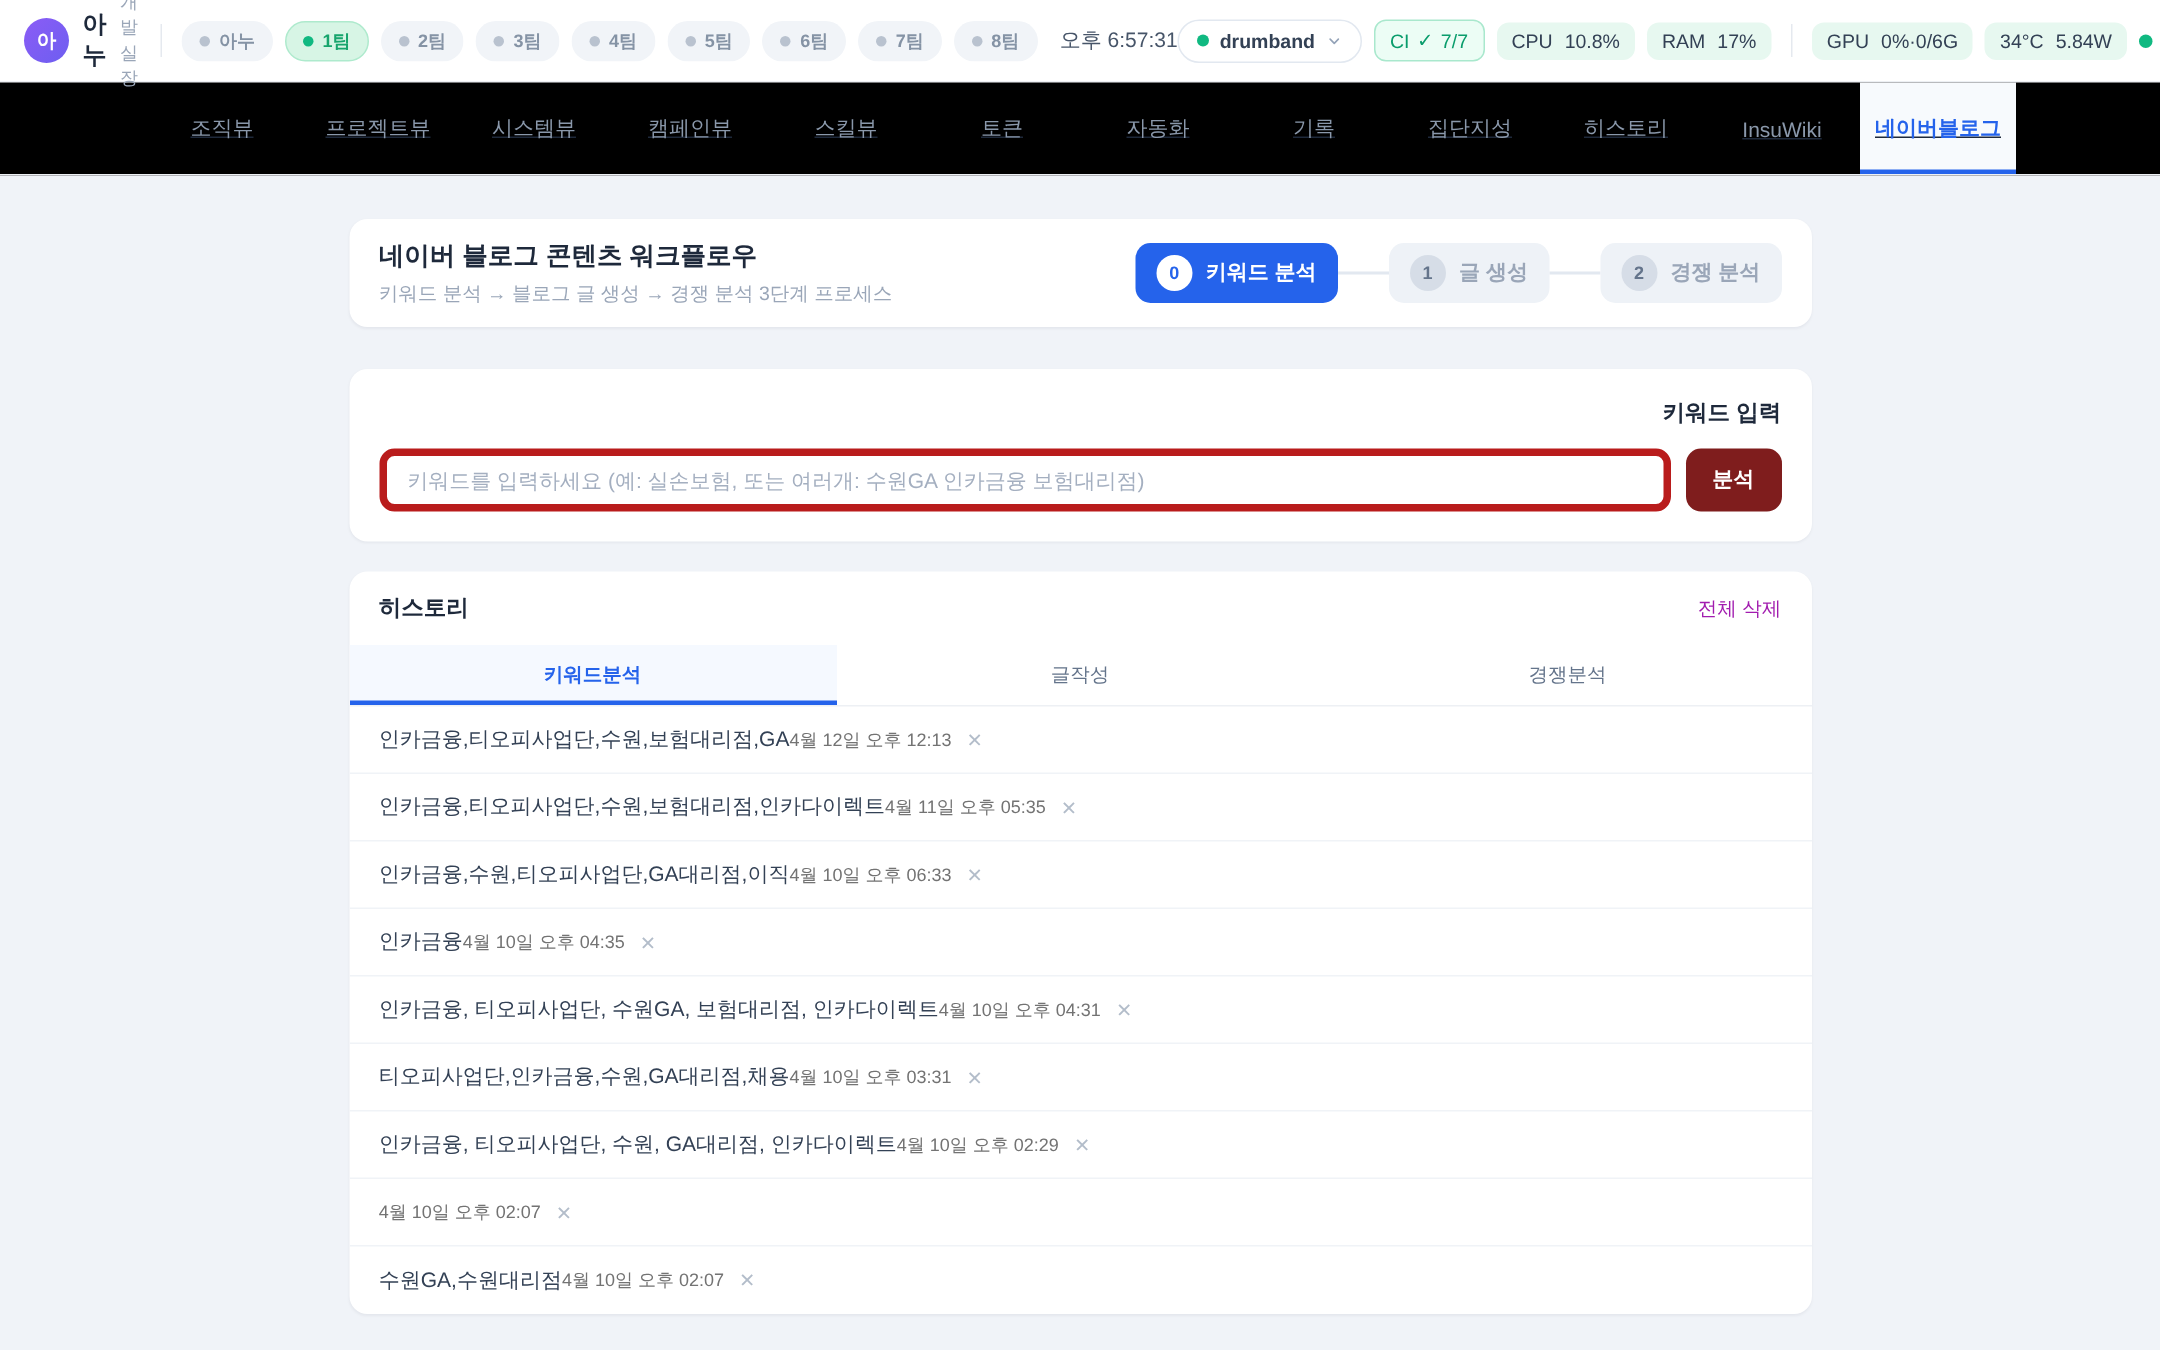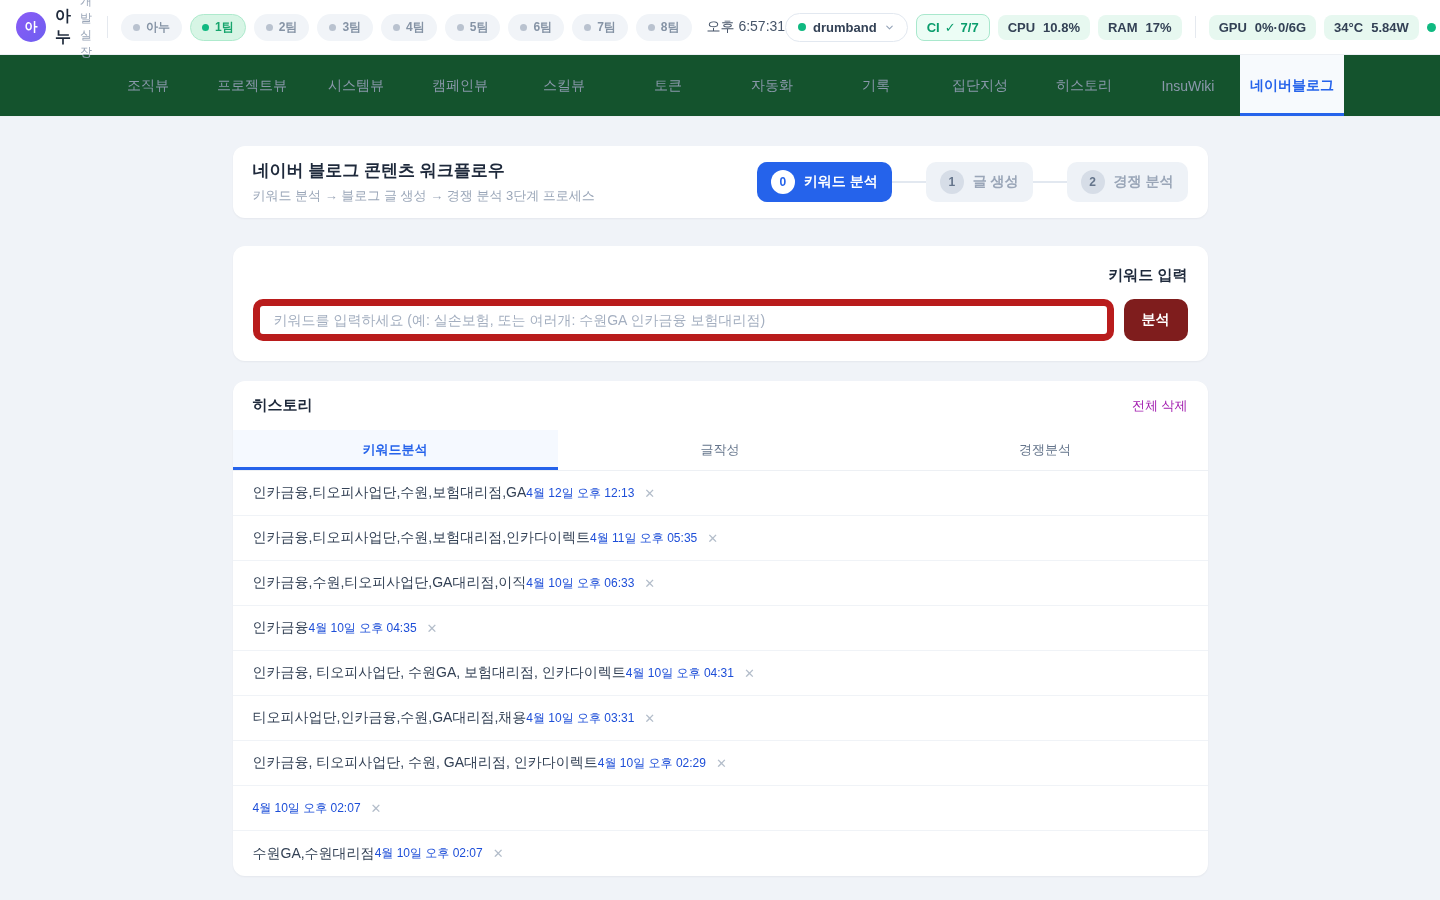--- a/index.html
+++ b/index.html
@@ -42,27 +42,27 @@
   .select-pill {
     display:inline-flex; align-items:center; gap:7px;
     border:1px solid #e2e8f0; border-radius:999px; background:#fff;
     padding:6px 12px; font-size:13px; font-weight:600; color:#334155; cursor:pointer;
   }
   .select-pill .dot { width:8px; height:8px; border-radius:50%; background:#10b981; }
   .chev { display:inline-flex; }
   .stat-pill {
     display:inline-flex; align-items:center; gap:8px;
     background:#e7f8f0; border-radius:8px; padding:5px 10px;
-    font-size:13px; font-weight:700; color:#334155; white-space:nowrap;
+    font-size:13px; font-weight:400; color:#334155; white-space:nowrap;
   }
   .ci-pill { background:#ecfdf5; border:1px solid #a9e8cd; color:#0a9d6c; gap:5px; }
   .status-dot { width:9px; height:9px; border-radius:50%; background:#10b981; }
 
   
-  .nav { height:62px; background:#14532d; border-bottom:1px solid #edf0f4; display:flex; padding:0 96px; }
+  .nav { height:62px; background:#000000; border-bottom:1px solid #edf0f4; display:flex; padding:0 96px;text-decoration:underline; }
   .nav-tab {
     flex:1; display:flex; align-items:center; justify-content:center;
     font-size:14px; color:#8a98ab; cursor:pointer; text-align:center;
   }
   .nav-tab.active { color:#2563eb; font-weight:700; background:#f7fafd; box-shadow:inset 0 -3px 0 #2563eb; }
   .nav-tab.active .tab-label { max-width:84px; word-break:break-all; line-height:1.4; }
 
   
   .main { padding:29px 0 30px; }
   .container { width:975px; margin:0 auto; }
@@ -81,21 +81,21 @@
   .step .lbl { font-size:14px; font-weight:700; color:#9aa6b8; white-space:nowrap; }
   .step.active { background:#2563eb; }
   .step.active .num { background:#fff; color:#2563eb; }
   .step.active .lbl { color:#fff; }
   .step-line { width:34px; height:2px; background:#e2e8f0; }
 
   .keyword-card { padding:20px; margin-bottom:20px; }
   .kw-title { font-size:15px; font-weight:700; color:#1e293b; margin-bottom:14px;text-align:right; }
   .kw-row { display:flex; gap:10px; }
   .kw-input {
-    flex:1; height:42px; border:7px solid #b91c1c; border-radius:10px;
+    flex:1; height:42px; border:5px solid #b91c1c; border-radius:10px;
     padding:0 14px; font-size:14px; color:#334155; outline:none;
     font-family:inherit;
   }
   .kw-input::placeholder { color:#a4afc0; }
   .analyze-btn {
     width:64px; height:42px; border:none; border-radius:10px;
     background:#7f1d1d; color:#fff; font-size:14px; font-weight:600;
     cursor:pointer; font-family:inherit;
   }
 
@@ -106,21 +106,21 @@
   .hist-tabs { display:flex; border-bottom:1px solid #edf0f4; }
   .hist-tab { flex:1; text-align:center; padding:11px 0; font-size:13px; color:#64748b; cursor:pointer; }
   .hist-tab.active { color:#2563eb; font-weight:600; background:#f5f9ff; box-shadow:inset 0 -3px 0 #2563eb; }
   .hist-row {
     display:flex; align-items:center; 
     height:45px; padding:0 20px; border-bottom:1px solid #f0f3f7; cursor:pointer;
   }
   .hist-row:last-child { border-bottom:none; }
   .row-text { font-size:14px; font-weight:500; color:#334155; }
   .row-right { display:flex; align-items:center; gap:10px; }
-  .row-time { font-size:12px; color:#1d4ed8; white-space:nowrap; }
+  .row-time { font-size:12px; color:#737373; white-space:nowrap; }
   .row-close { color:#b3bdca; font-size:13px; line-height:1; }
 </style>
 </head>
 <body>
 
 <header class="topbar">
   <div class="topbar-left">
     <span class="avatar">아</span>
     <span class="user-name">아누</span>
     <span class="user-role">개발실장</span>

